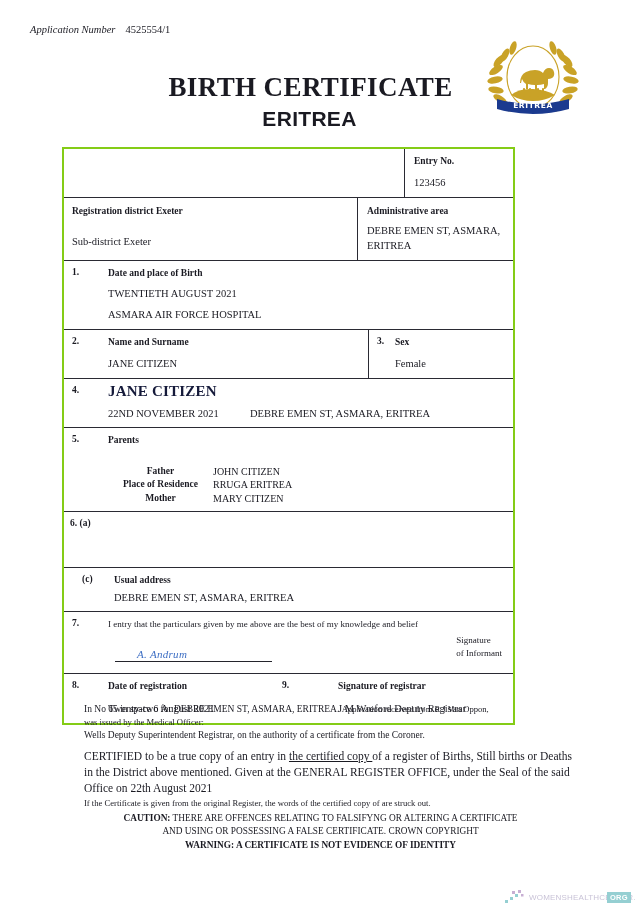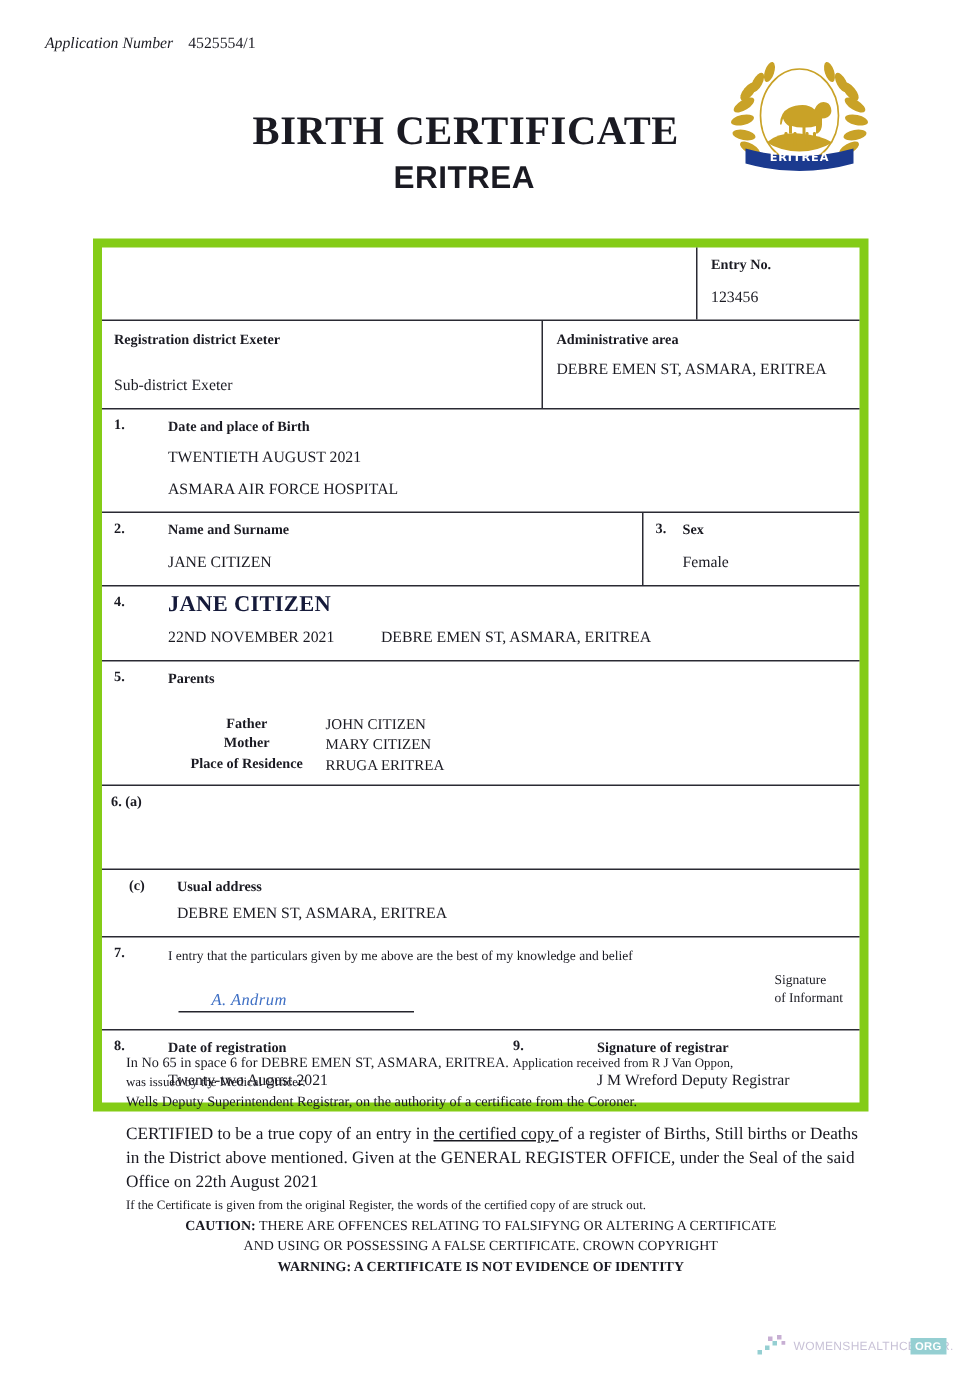--- a/index.html
+++ b/index.html
@@ -62,23 +62,23 @@
     font-size: 21px;
     font-weight: bold;
     letter-spacing: 0.3px;
     padding-right: 22px;
   }
 
   
   .cert-table {
     position: absolute;
     left: 62px;
-    top: 159px;
-    width: 517px;
-    border: 6px solid #84cc16;
+    top: 147px;
+    width: 453px;
+    border: 2px solid #84cc16;
     border-collapse: collapse;
   }
   .cert-table .row {
     display: flex;
     border-bottom: 1px solid #2a2a33;
     position: relative;
   }
   .cert-table .row:last-child { border-bottom: none; }
 
   .cell {
@@ -439,26 +439,26 @@
   <div class="row r-parents">
     <div class="num">5.</div>
     <div class="cell body">
       <div class="lbl-bold">Parents</div>
       <div class="plist">
         <div class="prow">
           <div class="k">Father</div>
           <div class="v">JOHN CITIZEN</div>
         </div>
         <div class="prow">
+          <div class="k">Place of Residence</div>
+          <div class="v">RRUGA ERITREA</div>
+        </div>
+        <div class="prow">
           <div class="k">Mother</div>
           <div class="v">MARY CITIZEN</div>
-        </div>
-        <div class="prow">
-          <div class="k">Place of Residence</div>
-          <div class="v">RRUGA ERITREA</div>
         </div>
       </div>
     </div>
   </div>
 
   <div class="row r-inf">
     <div class="num wide">6. (a)</div>
   </div>
 
   <div class="row r-addr">

